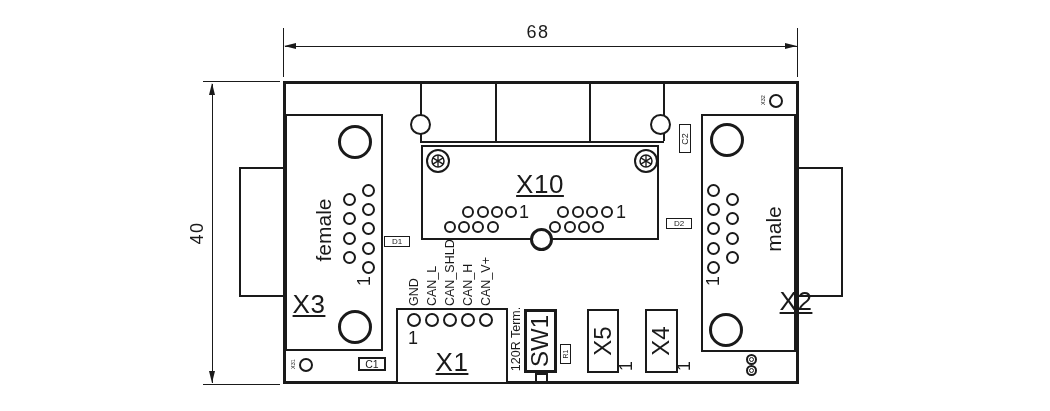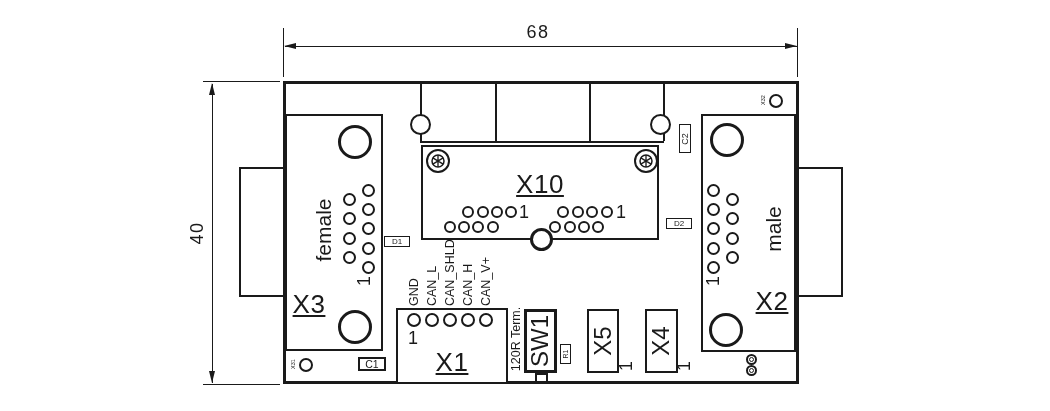--- a/index.html
+++ b/index.html
@@ -105,21 +105,21 @@
   <i class="pin" style="left:343px;top:193px"></i>
   <i class="pin" style="left:343px;top:212px"></i>
   <i class="pin" style="left:343px;top:232px"></i>
   <i class="pin" style="left:343px;top:251px"></i>
   <div class="txt r one" style="left:364px;top:281px">1</div>
 
   <div class="box" style="left:701px;top:114px;width:95px;height:238px"></div>
   <div class="circ" style="left:710px;top:123px;width:34px;height:34px;border-width:3.5px"></div>
   <div class="circ" style="left:709px;top:313px;width:34px;height:34px;border-width:3.5px"></div>
   <div class="txt r gen" style="left:773px;top:229px">male</div>
-  <div class="txt c big" style="left:772px;top:301px">X2</div>
+  <div class="txt c big" style="left:796px;top:301px">X2</div>
   <i class="pin" style="left:707px;top:184px"></i>
   <i class="pin" style="left:707px;top:203px"></i>
   <i class="pin" style="left:707px;top:222px"></i>
   <i class="pin" style="left:707px;top:242px"></i>
   <i class="pin" style="left:707px;top:261px"></i>
   <i class="pin" style="left:726px;top:193px"></i>
   <i class="pin" style="left:726px;top:212px"></i>
   <i class="pin" style="left:726px;top:232px"></i>
   <i class="pin" style="left:726px;top:251px"></i>
   <div class="txt r one" style="left:713px;top:281px">1</div>

